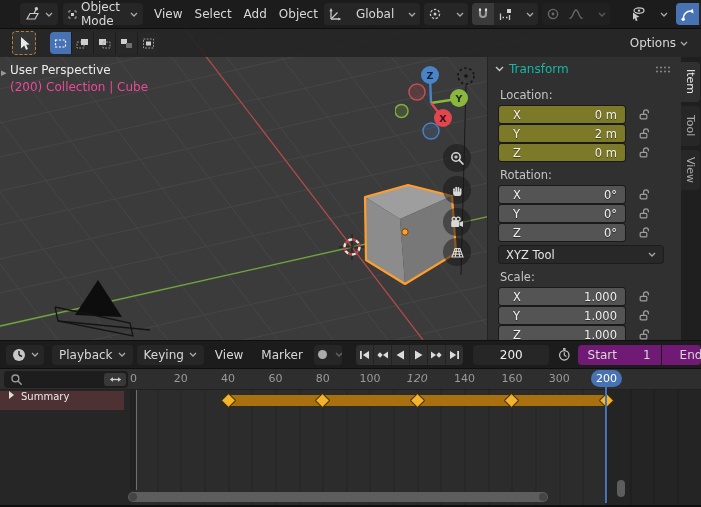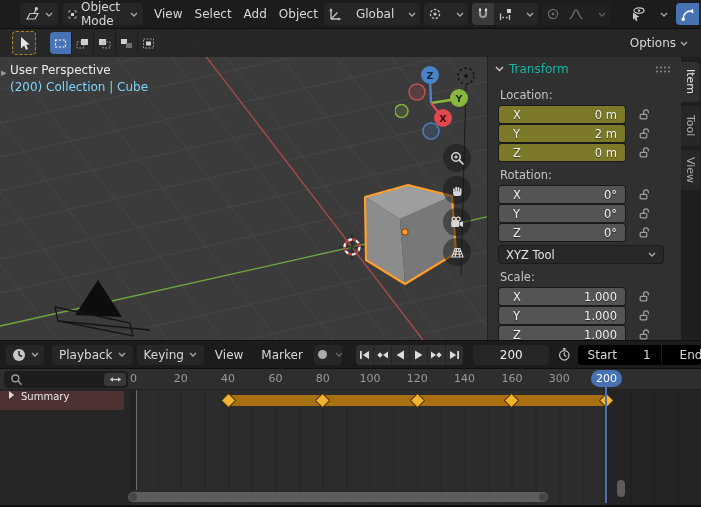--- a/index.html
+++ b/index.html
@@ -29,21 +29,21 @@
   #select-modes{margin-left:14px;display:flex;height:22px;background:#282828;border-radius:4px;overflow:hidden;}
   #select-modes .seg{width:21px;height:22px;display:flex;align-items:center;justify-content:center;border-right:1px solid #1d1d1d;}
   #select-modes .seg:last-child{border-right:none;}
   #select-modes .seg.on{background:var(--accent-blue,#4772b3);}
   #options-btn{margin-left:auto;margin-right:8px;}
 
   
   #viewport-svg{left:0;top:29px;z-index:0;}
   #vp-text{left:10px;top:62px;z-index:1;line-height:17px;}
   #vp-view-label{color:#ececec;}
-  #vp-context-label{color:#7dd3fc;}
+  #vp-context-label{color:#ec4899;}
   #toolbar-expand{left:1px;top:66px;z-index:1;color:#9a9a9a;font-size:11px;}
   #nav-gizmo{left:395px;top:60px;z-index:1;}
   .navball{position:absolute;width:28px;height:28px;border-radius:50%;background:rgba(22,22,22,.5);
            display:flex;align-items:center;justify-content:center;z-index:1;}
 
   
   #sidebar{left:487px;top:57px;width:194px;height:283px;background:#303030;z-index:3;
            border-left:1px solid #232323;box-sizing:border-box;overflow:hidden;padding:0 0 0 11px;}
   #panel-header{display:flex;align-items:center;gap:5px;height:24px;margin-left:-4px;}
   #panel-title{color:#14b8a6;}
@@ -73,21 +73,21 @@
              z-index:6;box-sizing:border-box;padding-left:6px;}
   #tl-header .hbtn{height:20px;}
   .tl-menu{display:flex;align-items:center;gap:5px;height:20px;padding:0 7px;border-radius:4px;background:#262626;margin-right:4px;}
   .tl-menu.plain{background:transparent;}
   #transport{display:flex;height:20px;border-radius:4px;overflow:hidden;background:#2f2f2f;margin-left:14px;}
   #transport .tbtn{width:20px;height:20px;display:flex;align-items:center;justify-content:center;border-right:1px solid #232323;}
   #transport .tbtn:last-child{border-right:none;}
   #frame-field{margin-left:10px;width:88px;height:20px;background:#262626;border-radius:4px;display:flex;
                align-items:center;justify-content:center;color:#efefef;}
   #range-group{display:flex;height:20px;border-radius:4px;overflow:hidden;margin-left:6px;}
-  #range-group .rcell{display:flex;align-items:center;background:#000000;height:20px;padding:0 10px;gap:26px;border-right:1px solid #1b1b1b;}
+  #range-group .rcell{display:flex;align-items:center;background:#701a75;height:20px;padding:0 10px;gap:26px;border-right:1px solid #1b1b1b;}
   #rec-group{margin-left:auto;}
 
   
   #dopesheet{left:0;top:369px;width:701px;height:136px;background:#262626;z-index:4;}
   #ruler{position:absolute;left:0;top:0;width:701px;height:21px;background:#2e2e2e;border-bottom:1px solid #212121;box-sizing:border-box;}
   .tick{position:absolute;top:3px;transform:translateX(-50%);color:#9a9a9a;font-size:11px;}
   #search-box{position:absolute;left:4px;top:2px;width:124px;height:17px;background:#1d1d1d;border-radius:4px;
               display:flex;align-items:center;padding:0 2px 0 6px;box-sizing:border-box;}
   #hrange-btn{margin-left:auto;width:22px;height:13px;background:#383838;border-radius:3px;display:flex;align-items:center;justify-content:center;}
   #frame-badge{position:absolute;left:591px;top:1px;width:31px;height:17px;background:var(--accent-blue,#4772b3);
@@ -673,21 +673,21 @@
 
   <div id="dopesheet" class="abs">
     <div id="ruler">
       <div>
           <span class="tick" style="left: 133.5px;">0</span>
           <span class="tick" style="left: 180.8px;">20</span>
           <span class="tick" style="left: 228.1px;">40</span>
           <span class="tick" style="left: 275.4px;">60</span>
           <span class="tick" style="left: 322.7px;">80</span>
           <span class="tick" style="left: 370px;">100</span>
-          <span class="tick" style="left: 417.3px;">120</span>
+          <span class="tick" style="left: 417.3px; font-style: italic;">120</span>
           <span class="tick" style="left: 464.6px;">140</span>
           <span class="tick" style="left: 511.9px;">160</span>
           <span class="tick" style="left: 559.2px;">300</span>
         </div>
       <div id="frame-badge">200</div>
       <div id="search-box">
         <svg width="13" height="13" viewBox="0 0 13 13">
           <circle cx="5.4" cy="5.4" r="3.4" fill="none" stroke="#9a9a9a" stroke-width="1.4"></circle>
           <line x1="8" y1="8" x2="11.2" y2="11.2" stroke="#9a9a9a" stroke-width="1.5" stroke-linecap="round"></line>
         </svg>

